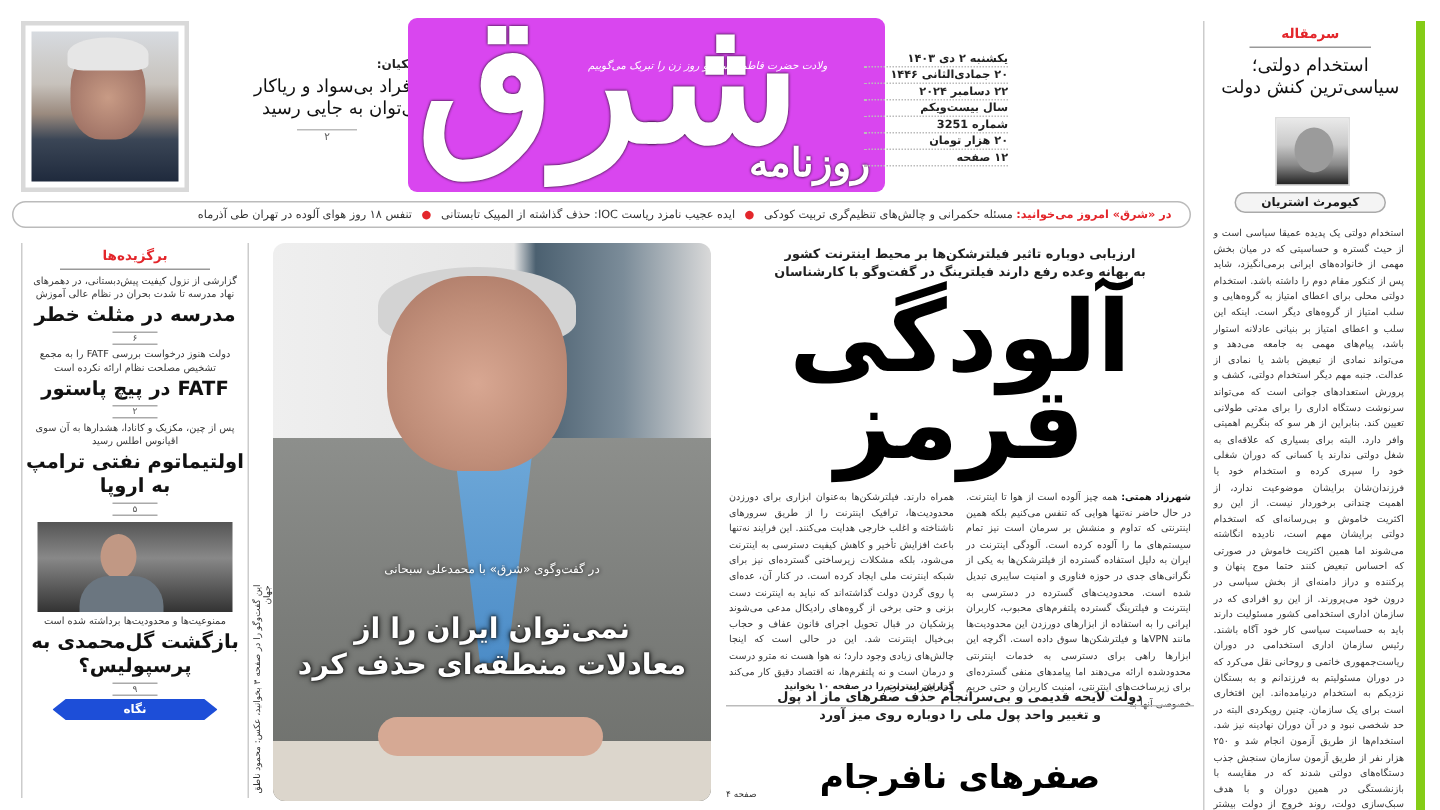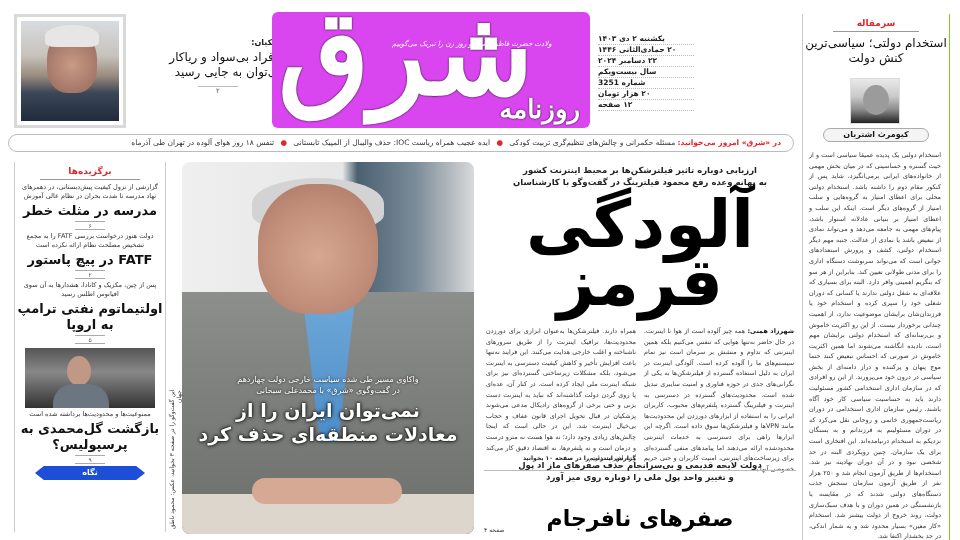--- a/index.html
+++ b/index.html
@@ -41,25 +41,25 @@
     font-size: 118px; color: #ffffff; font-weight: bold; line-height: 1;
     text-shadow: 0 0 2px #000; letter-spacing: -4px;
   }
   .masthead .logo-small {
     position: absolute; right: 10px; bottom: 4px; font-family: "DejaVu Serif", serif;
     font-size: 26px; color: #fff; font-weight: bold; text-shadow: 0 0 2px #000;
   }
   .masthead .motto {
     position: absolute; left: 120px; top: 28px; font-size: 7px; color: #fff; font-style: italic;
   }
-  .issue-info { left: 598px; top: 34px; width: 96px; text-align: left; }
+  .issue-info { left: 576px; top: 34px; width: 96px; text-align: right; }
   .issue-info div { font-size: 7.5px; line-height: 10px; color: #222; border-bottom: 1px dotted #bbb; font-weight: bold; }
 
   
-  .editorial-box { left: 802px; top: 14px; width: 148px; height: 526px; border-left: 1px solid #ccc; border-right: 1px solid #84cc16; }
+  .editorial-box { left: 802px; top: 14px; width: 148px; height: 526px; border-left: 1px solid #ccc; border-right: 6px solid #84cc16; }
   .editorial-label { position: absolute; top: 4px; left: 0; right: 0; text-align: center; font-size: 9px; color: #e3262b; font-weight: bold; }
   .editorial-label-line { position: absolute; top: 17px; left: 30px; right: 30px; border-top: 1px solid #999; }
   .editorial-title { position: absolute; top: 22px; left: 2px; right: 2px; text-align: center; font-size: 12px; line-height: 15px; color: #111; }
   .editorial-photo { position: absolute; top: 64px; left: 47px; width: 50px; height: 46px;
     background: linear-gradient(180deg, #e9e9e9 0%, #c9c9c9 40%, #8a8a8a 70%, #222 100%); border: 1px solid #ddd; }
   .editorial-photo::before { content: ""; position: absolute; left: 12px; top: 6px; width: 26px; height: 30px; border-radius: 50%; background: #9b9b9b; }
   .editorial-author { position: absolute; top: 114px; left: 20px; right: 20px; height: 14px; border: 1px solid #aaa; border-radius: 7px;
     text-align: center; font-size: 8px; line-height: 12px; font-weight: bold; background: #f4f4f4; }
   .editorial-body { position: absolute; top: 136px; left: 6px; right: 8px; font-size: 6.4px; line-height: 10.6px; color: #333; text-align: justify; }
 
@@ -89,21 +89,21 @@
   .photo-story .suit { position: absolute; left: 0; right: 0; top: 130px; bottom: 0;
     background: linear-gradient(180deg, #8d8f8c 0%, #7b7d7a 50%, #6d6f6b 100%); }
   .photo-story .shirt { position: absolute; left: 102px; top: 130px; width: 90px; height: 150px; background: linear-gradient(180deg, #6fa9d9, #4c8cc7); clip-path: polygon(20% 0, 80% 0, 60% 100%, 40% 100%); }
   .photo-story .head { position: absolute; left: 76px; top: 22px; width: 120px; height: 130px; border-radius: 45% 45% 42% 42%;
     background: radial-gradient(circle at 50% 55%, #d8a792 0%, #c08e79 55%, #a87563 100%); }
   .photo-story .hair { position: absolute; left: 70px; top: 16px; width: 132px; height: 52px; border-radius: 50% 50% 30% 30%; background: #d3d3d3; }
   .photo-story .desk { position: absolute; left: 0; right: 0; bottom: 0; height: 40px; background: #dcd6cc; }
   .photo-story .hand { position: absolute; left: 70px; bottom: 30px; width: 150px; height: 26px; border-radius: 14px; background: #d6a994; }
   .photo-story .overlay { position: absolute; left: 0; right: 0; top: 212px; text-align: center; color: #fff; }
   .photo-story .kicker { font-size: 8px; line-height: 11px; text-shadow: 0 0 3px #000; }
-  .photo-story .title { font-size: 19px; line-height: 24px; font-weight: bold; margin-top: 2px; text-shadow: 0 0 4px #000, 0 0 2px #000; }
+  .photo-story .title { font-size: 19px; line-height: 24px; font-weight: bold; margin-top: 22px; text-shadow: 0 0 4px #000, 0 0 2px #000; }
   .photo-caption { left: 168px; top: 390px; width: 12px; height: 140px; writing-mode: vertical-rl; transform: rotate(180deg); font-size: 6px; color: #333; }
 
   
   .main-kicker { left: 486px; top: 164px; width: 308px; text-align: center; font-size: 8.5px; line-height: 12px; font-weight: bold; color: #222; }
   .main-title { left: 486px; top: 196px; width: 308px; text-align: center; font-size: 66px; line-height: 58px; font-weight: bold; color: #000; letter-spacing: -1px; }
   .main-body { top: 326px; width: 150px; font-size: 6.4px; line-height: 10.6px; color: #333; text-align: justify; }
   .main-body.right { left: 644px; }
   .main-body.left { left: 486px; }
   .main-body .lead-name { font-weight: bold; color: #111; }
   .main-more { left: 486px; top: 454px; width: 150px; font-size: 6px; font-weight: bold; color: #222; }
@@ -149,21 +149,21 @@
   <div class="editorial-title">استخدام دولتی؛ سیاسی‌ترین کنش دولت</div>
   <div class="editorial-photo"></div>
   <div class="editorial-author">کیومرث اشتریان</div>
   <div class="editorial-body">استخدام دولتی یک پدیده عمیقا سیاسی است و از حیث گستره و حساسیتی که در میان بخش مهمی از خانواده‌های ایرانی برمی‌انگیزد، شاید پس از کنکور مقام دوم را داشته باشد. استخدام دولتی محلی برای اعطای امتیاز به گروه‌هایی و سلب امتیاز از گروه‌های دیگر است. اینکه این سلب و اعطای امتیاز بر بنیانی عادلانه استوار باشد، پیام‌های مهمی به جامعه می‌دهد و می‌تواند نمادی از تبعیض باشد یا نمادی از عدالت. جنبه مهم دیگر استخدام دولتی، کشف و پرورش استعدادهای جوانی است که می‌تواند سرنوشت دستگاه اداری را برای مدتی طولانی تعیین کند. بنابراین از هر سو که بنگریم اهمیتی وافر دارد. البته برای بسیاری که علاقه‌ای به شغل دولتی ندارند یا کسانی که دوران شغلی خود را سپری کرده و استخدام خود یا فرزندان‌شان برایشان موضوعیت ندارد، از اهمیت چندانی برخوردار نیست. از این رو اکثریت خاموش و بی‌رسانه‌ای که استخدام دولتی برایشان مهم است، نادیده انگاشته می‌شوند اما همین اکثریت خاموش در صورتی که احساس تبعیض کنند حتما موج پنهان و پرکننده و دراز دامنه‌ای از بخش سیاسی در درون خود می‌پرورند. از این رو افرادی که در سازمان اداری استخدامی کشور مسئولیت دارند باید به حساسیت سیاسی کار خود آگاه باشند. رئیس سازمان اداری استخدامی در دوران ریاست‌جمهوری خاتمی و روحانی نقل می‌کرد که در دوران مسئولیتم به فرزندانم و به بستگان نزدیکم به استخدام درنیامده‌اند. این افتخاری است برای یک سازمان. چنین رویکردی البته در حد شخصی نبود و در آن دوران نهادینه نیز شد. استخدام‌ها از طریق آزمون انجام شد و ۲۵۰ هزار نفر از طریق آزمون سازمان سنجش جذب دستگاه‌های دولتی شدند که در مقایسه با بازنشستگی در همین دوران و با هدف سبک‌سازی دولت، روند خروج از دولت بیشتر شد. استخدام «کار معین» بسیار محدود شد و به شمار اندکی، در حد بخشدار اکتفا شد.</div>
 </div>
 
 <div class="abs ticker">
   <span class="lead">در «شرق» امروز می‌خوانید:</span>
   <span>مسئله حکمرانی و چالش‌های تنظیم‌گری تربیت کودکی</span>
   <span class="dot">●</span>
-  <span>ایده عجیب همراه ریاست IOC: حذف والیبال از المپیک تابستانی</span>
+  <span>ایده عجیب نامزد ریاست IOC: حذف گذاشته از المپیک تابستانی</span>
   <span class="dot">●</span>
   <span>تنفس ۱۸ روز هوای آلوده در تهران طی آذرماه</span>
 </div>
 
 <div class="abs left-col">
   <div class="sec-label">برگزیده‌ها</div>
   <div class="rule"></div>
 
   <div>
     <div class="hl-kicker">گزارشی از نزول کیفیت پیش‌دبستانی، در دهمرهای نهاد مدرسه تا شدت بحران در نظام عالی آموزش</div>
@@ -191,31 +191,30 @@
 </div>
 
 <div class="abs photo-story">
   <div class="suit"></div>
   <div class="shirt"></div>
   <div class="hair"></div>
   <div class="head"></div>
   <div class="desk"></div>
   <div class="hand"></div>
   <div class="overlay">
-    <div class="kicker">واکاوی مسیر طی شده سیاست خارجی دولت چهاردهم</div>
     <div class="kicker">در گفت‌وگوی «شرق» با محمدعلی سبحانی</div>
     <div class="title">نمی‌توان ایران را از</div>
     <div class="title" style="margin-top:0">معادلات منطقه‌ای حذف کرد</div>
   </div>
 </div>
 <div class="abs photo-caption">این گفت‌وگو را در صفحه ۳ بخوانید، عکس: محمود ناطق جهان</div>
 
 <div class="abs main-kicker">
   <div>ارزیابی دوباره تاثیر فیلترشکن‌ها بر محیط اینترنت کشور</div>
-  <div>به بهانه وعده رفع محمود فیلترینگ در گفت‌وگو با کارشناسان</div>
+  <div>به بهانه وعده رفع دارند فیلترینگ در گفت‌وگو با کارشناسان</div>
 </div>
 <div class="abs main-title">
   <div>آلودگی قرمز</div>
 </div>
 <div class="abs main-body right">
   <span class="lead-name">شهرزاد همتی:</span><span> همه چیز آلوده است از هوا تا اینترنت. در حال حاضر نه‌تنها هوایی که تنفس می‌کنیم بلکه همین اینترنتی که تداوم و منشش بر سرمان است نیز تمام سیستم‌های ما را آلوده کرده است. آلودگی اینترنت در ایران به دلیل استفاده گسترده از فیلترشکن‌ها به یکی از نگرانی‌های جدی در حوزه فناوری و امنیت سایبری تبدیل شده است. محدودیت‌های گسترده در دسترسی به اینترنت و فیلترینگ گسترده پلتفرم‌های محبوب، کاربران ایرانی را به استفاده از ابزارهای دورزدن این محدودیت‌ها مانند VPNها و فیلترشکن‌ها سوق داده است. اگرچه این ابزارها راهی برای دسترسی به خدمات اینترنتی محدودشده ارائه می‌دهند اما پیامدهای منفی گسترده‌ای برای زیرساخت‌های اینترنتی، امنیت کاربران و حتی حریم خصوصی آنها به</span>
 </div>
 <div class="abs main-body left">همراه دارند. فیلترشکن‌ها به‌عنوان ابزاری برای دورزدن محدودیت‌ها، ترافیک اینترنت را از طریق سرورهای ناشناخته و اغلب خارجی هدایت می‌کنند. این فرایند نه‌تنها باعث افزایش تأخیر و کاهش کیفیت دسترسی به اینترنت می‌شود، بلکه مشکلات زیرساختی گسترده‌ای نیز برای شبکه اینترنت ملی ایجاد کرده است. در کنار آن، عده‌ای پا روی گردن دولت گذاشته‌اند که نباید به اینترنت دست بزنی و حتی برخی از گروه‌های رادیکال مدعی می‌شوند پزشکیان در قبال تحویل اجرای قانون عفاف و حجاب بی‌خیال اینترنت شد. این در حالی است که اینجا چالش‌های زیادی وجود دارد؛ نه هوا هست نه مترو درست و درمان است و نه پلتفرم‌ها، نه اقتصاد دقیق کار می‌کند و نه اینترنت داریم.</div>
 <div class="abs main-more">گزارش اینترنت را در صفحه ۱۰ بخوانید</div>
 

